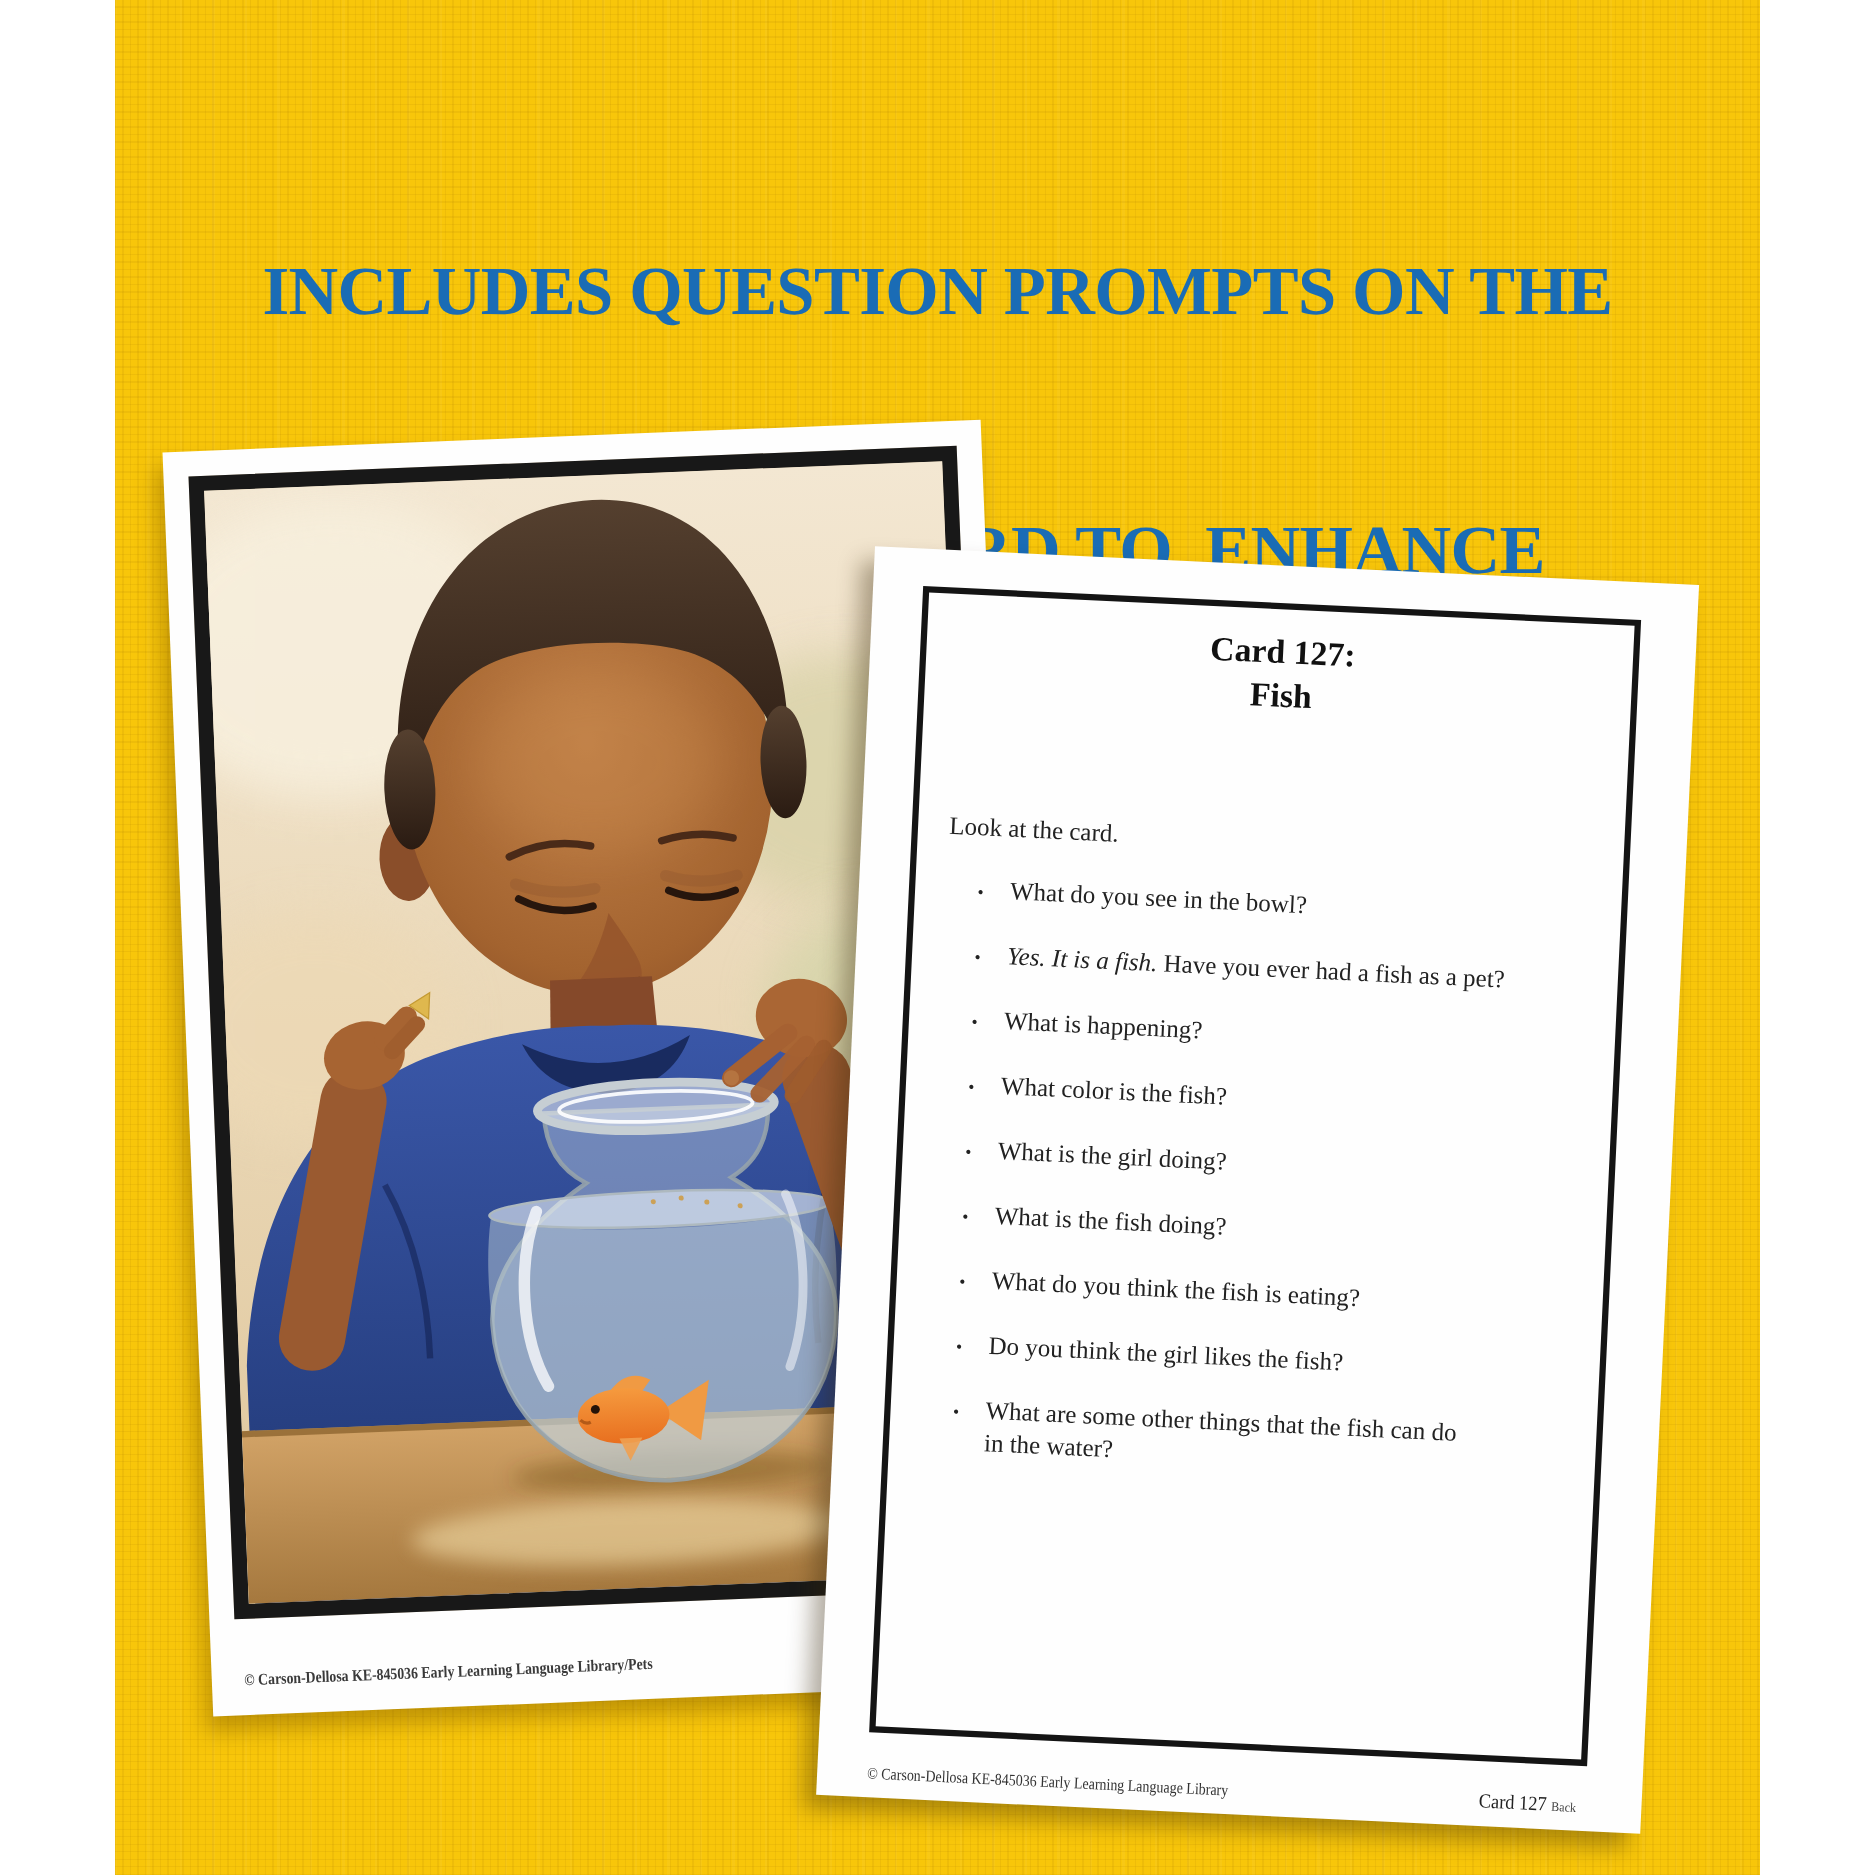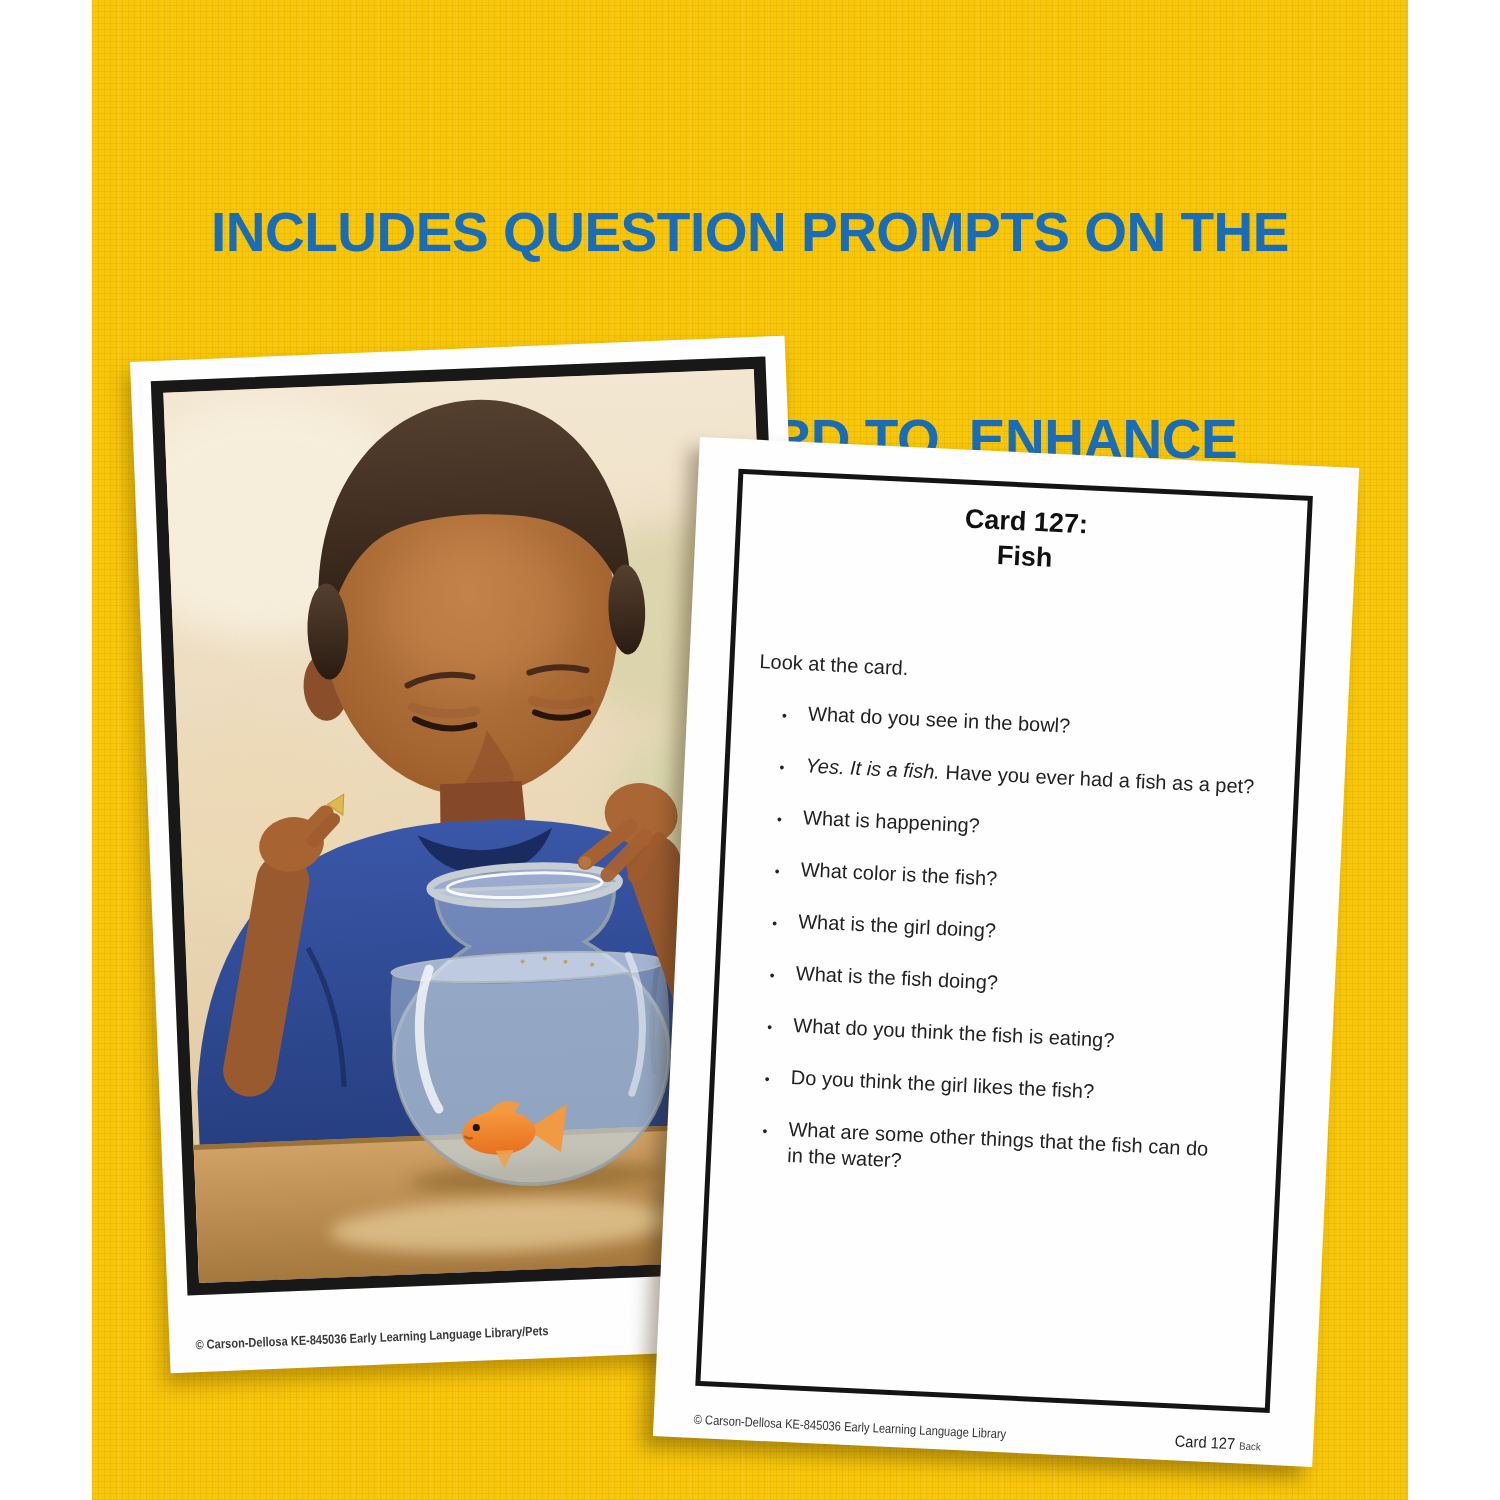--- a/index.html
+++ b/index.html
@@ -1,20 +1,20 @@
 <!DOCTYPE html>
 <html><head>
 <meta charset="utf-8">
 <style>
   html,body{margin:0;padding:0;}
   body{
     width:1500px;height:1500px;position:relative;background:#ffffff;
     font-family:"Liberation Sans",sans-serif;overflow:hidden;
   }
-  .page{position:absolute;inset:0;}
+  .page{position:absolute;inset:0;font-family:Liberation Serif, serif;}
   
   .yellow-panel{
     position:absolute;left:92px;top:0;width:1316px;height:1500px;
     background-color:#f8c60a;
     background-image:
       repeating-linear-gradient(0deg, rgba(166,118,0,.12) 0 1px, rgba(0,0,0,0) 1px 6px),
       repeating-linear-gradient(90deg, rgba(166,118,0,.12) 0 1px, rgba(0,0,0,0) 1px 6px),
       repeating-linear-gradient(90deg, rgba(255,255,255,.045) 0 2px, rgba(0,0,0,0) 2px 26px);
   }
   

